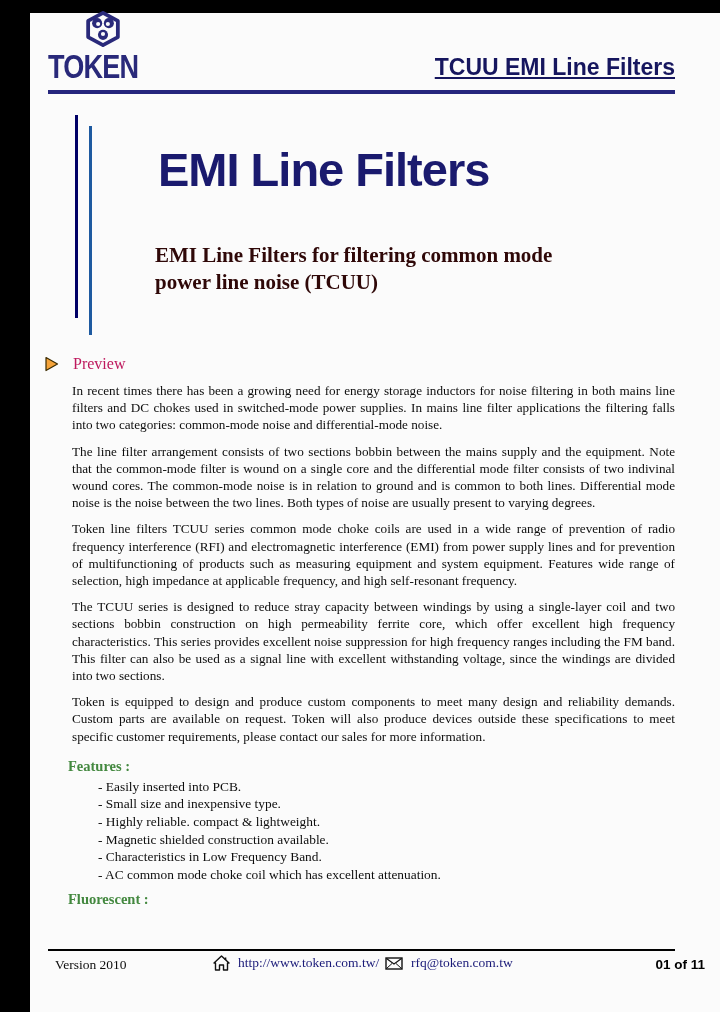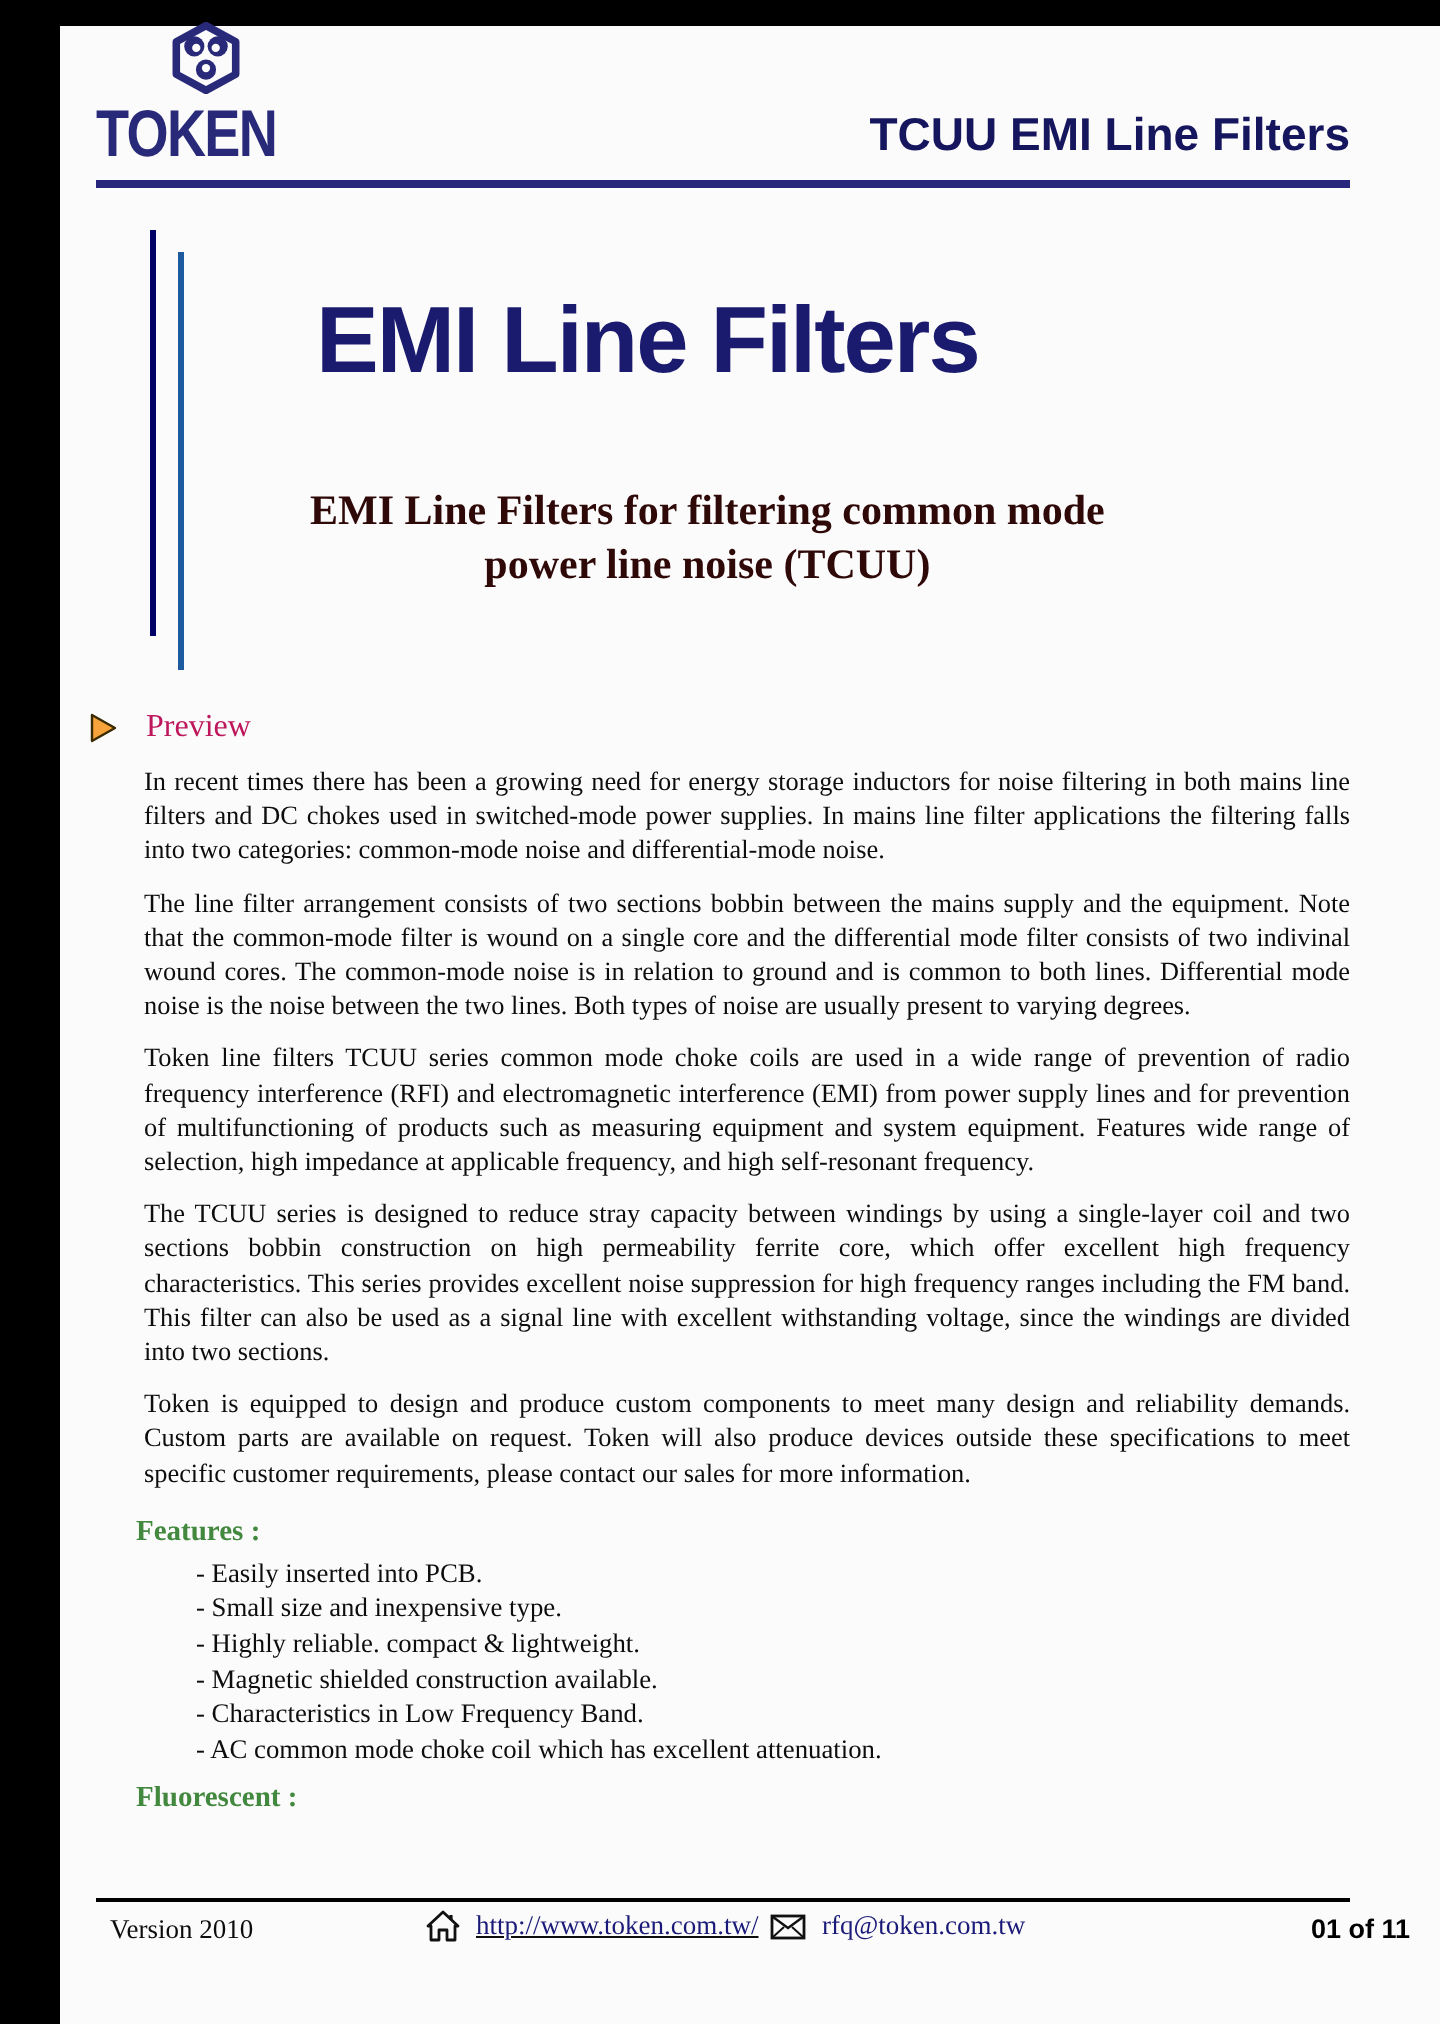--- a/index.html
+++ b/index.html
@@ -12,34 +12,34 @@
   .wrapper{position:absolute;left:30px;top:13px;width:690px;height:999px;background:#fbfbfb;}
 
   
   .header{display:flex;justify-content:space-between;align-items:flex-end;
           padding:24px 45px 0 18px;height:46px;}
   .logo{display:flex;align-items:center;gap:3px;flex-direction:column;}
   .logo svg{display:block;}
   .logo-text{font-family:"Liberation Sans",sans-serif;font-weight:bold;font-size:33px;
              color:#29297a;letter-spacing:-1px;transform:scaleX(.82);transform-origin:left center;line-height:1;}
   .doc-title{font-family:"Liberation Sans",sans-serif;font-weight:bold;font-size:23px;
-             color:#16165e;line-height:1;padding-bottom:4px;}
+             color:#16165e;line-height:1;padding-bottom:4px;text-decoration:underline;}
   .header-rule{margin:7px 45px 0 18px;height:4px;background:#26267d;}
 
   
   .hero{position:relative;height:248px;}
   .bar{position:absolute;width:3px;}
   .bar-navy{left:45px;top:21px;height:203px;background:#000066;}
   .bar-blue{left:59px;top:32px;height:209px;background:#1e5aa0;}
   .hero-title{position:absolute;left:128px;top:52px;margin:0;
               font-family:"Liberation Sans",sans-serif;font-weight:bold;font-size:47px;
               letter-spacing:-1px;color:#1a1a6e;line-height:1;}
   .hero-subtitle{position:absolute;left:125px;top:148px;margin:0;
                  font-weight:bold;font-size:21px;line-height:27px;color:#2f0808;}
-  .hero-subtitle span{display:block;text-align:center;}
+  .hero-subtitle span{display:block;}
 
   
   .section-preview{margin-top:13px;}
   .preview-head{display:flex;align-items:center;gap:13px;margin-left:14px;}
   .preview-head svg{display:block;}
   .preview-label{font-weight:normal;font-size:16px;color:#be185d;}
   .paragraphs{margin:9px 45px 0 42px;}
   .paragraphs p{margin:0 0 9px 0;font-size:13.2px;line-height:17.2px;text-align:justify;}
 
   
@@ -47,21 +47,21 @@
   .sec-features{margin-top:13px;}
   .sec-apps{margin-top:8px;}
   .list-heading{font-weight:bold;font-size:14.5px;color:#43883f;margin:0 0 3px 0;}
   .list-items div{margin-left:30px;font-size:13.4px;line-height:17.6px;}
 
   
   .footer{position:absolute;left:0;top:936px;width:692px;}
   .footer-rule{margin-left:18px;width:627px;height:2px;background:#000;}
   .footer-row{position:relative;height:24px;margin-top:4px;font-size:13.5px;}
   .f-version{position:absolute;left:25px;top:2px;}
-  .f-site{position:absolute;left:183px;top:0;display:flex;align-items:center;gap:8px;text-decoration:underline;}
+  .f-site{position:absolute;left:183px;top:0;display:flex;align-items:center;gap:8px;}
   .f-mail{position:absolute;left:355px;top:0;display:flex;align-items:center;gap:8px;}
   .f-link{color:#1a1a78;text-decoration:none;}
   .f-page{position:absolute;right:17px;top:2px;font-family:"Liberation Sans",sans-serif;
           font-weight:bold;font-size:13.5px;color:#000;}
   .f-icon svg{display:block;}
 </style>
 </head>
 <body>
 
 <div class="edge-top"></div>

